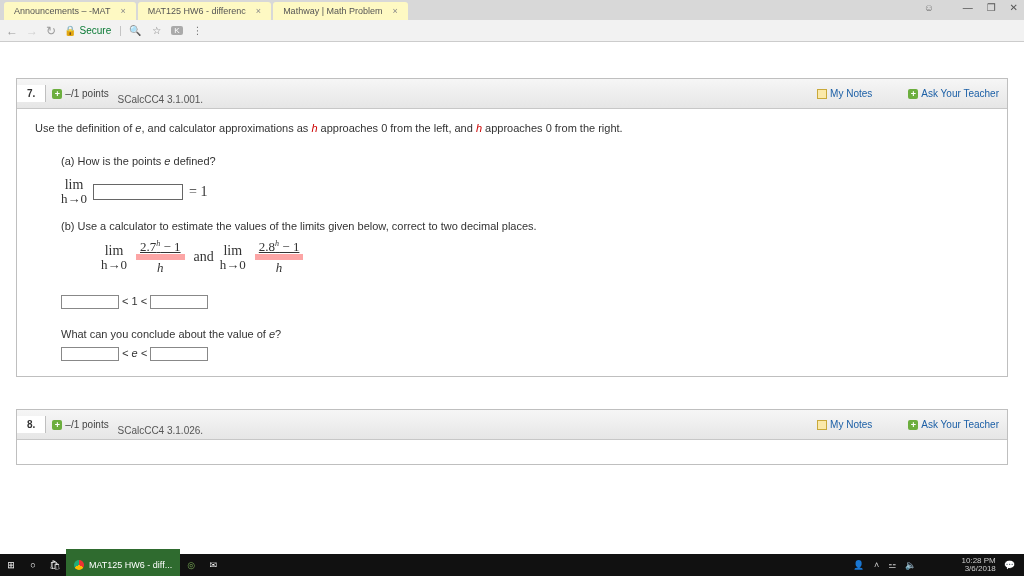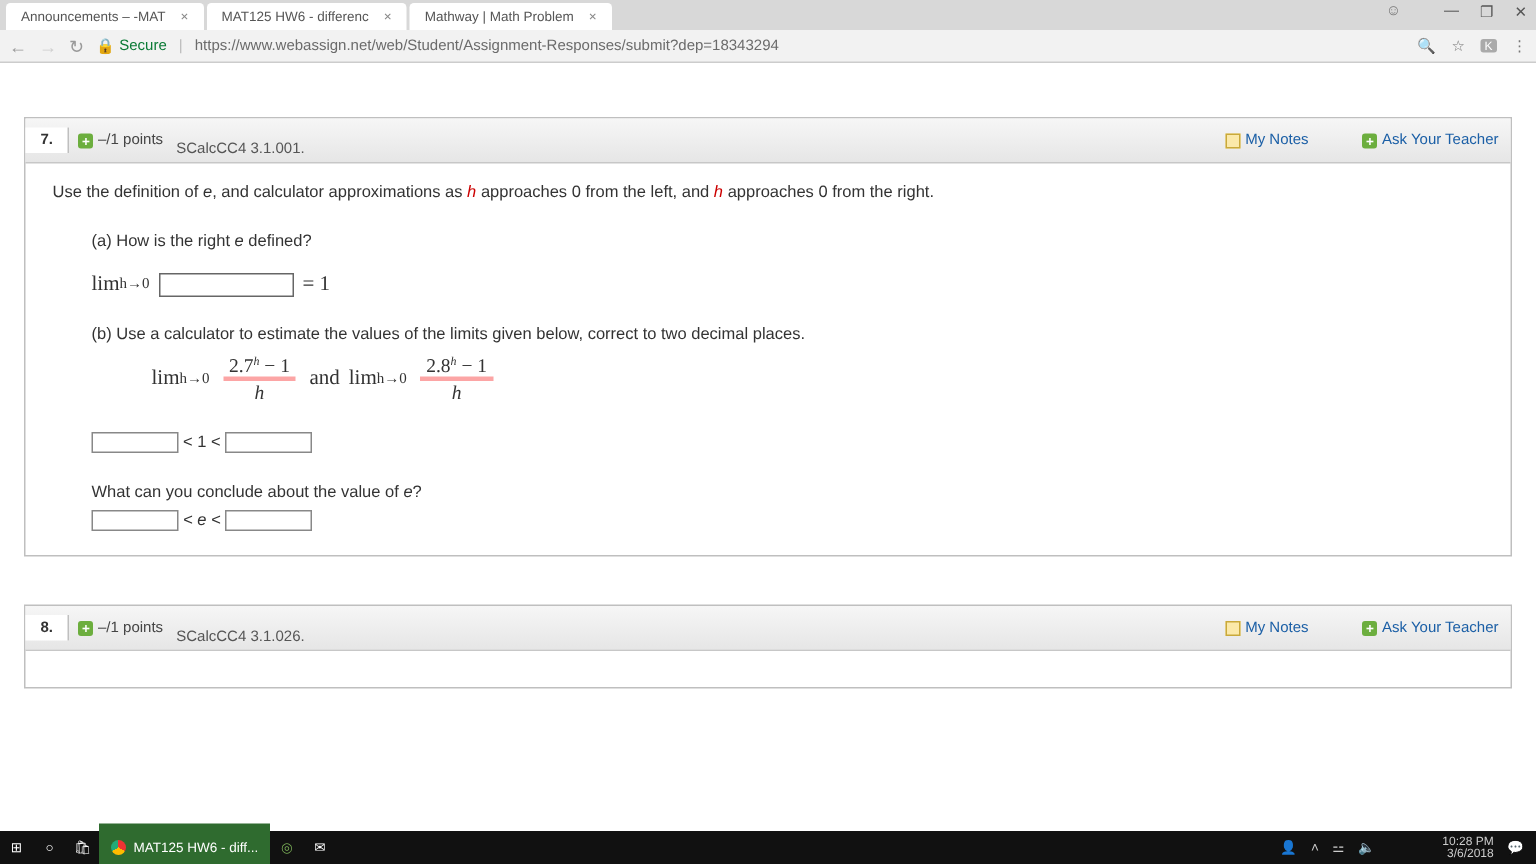--- a/index.html
+++ b/index.html
@@ -1,22 +1,22 @@
 <!DOCTYPE html>
 <html><head>
 <meta charset="utf-8">
 <style>
   * { margin:0; padding:0; box-sizing:border-box; }
   body { font-family: Arial, Verdana, sans-serif; font-size:11px; background:#fff; width:1024px; height:576px; overflow:hidden; position:relative; color:#333; }
 
   
   .browser-top { background:#d8d8d8; }
   .tabbar { display:flex; align-items:flex-end; height:20px; padding-left:4px; gap:0; border-bottom:none; }
-  .tab { display:flex; align-items:center; gap:4px; height:18px; padding:0 10px; font-size:9px; color:#555; background:#ffffff; border-top-left-radius:3px; border-top-right-radius:3px; margin-right:2px; max-width:140px; white-space:nowrap; overflow:hidden; }
-  .tab.active { background:#ffffff; }
+  .tab { display:flex; align-items:center; gap:4px; height:18px; padding:0 10px; font-size:9px; color:#555; background:#fef9c3; border-top-left-radius:3px; border-top-right-radius:3px; margin-right:2px; max-width:140px; white-space:nowrap; overflow:hidden; }
+  .tab.active { background:#fef9c3; }
   .tab .x { margin-left:6px; color:#888; font-size:9px; }
   .win-controls { position:absolute; right:6px; top:2px; display:flex; gap:14px; font-size:10px; color:#555; }
   .win-controls span { cursor:pointer; }
   .user-ic { position:absolute; right:90px; top:2px; font-size:10px; color:#777; }
 
   .addrbar { display:flex; align-items:center; height:22px; background:#f2f2f2; padding:0 6px; gap:8px; font-size:10px; color:#6b6b6b; border-bottom:1px solid #ccc; }
   .addrbar .nav-ic { color:#9a9a9a; font-size:12px; }
   .addrbar .secure { color:#0a7a35; font-size:10px; display:flex; align-items:center; gap:3px; }
   .addrbar .url { color:#6b6b6b; white-space:nowrap; overflow:hidden; text-overflow:ellipsis; flex:1; }
   .addrbar .right-ic { display:flex; gap:10px; color:#777; align-items:center; }
@@ -35,25 +35,25 @@
   .noteic { width:10px; height:10px; border:1px solid #c9a93a; background:#fbe9a9; display:inline-block; }
   .askic  { display:inline-block; width:10px; height:10px; background:#6cae3e; color:#fff; border-radius:2px; text-align:center; line-height:10px; font-size:9px; font-weight:bold; }
   .qbody { padding:10px 18px 14px; font-size:11px; color:#333; line-height:1.7; }
   .ital { font-style:italic; }
   .redh { color:#c00; font-style:italic; }
   .indent { margin-left:26px; }
   .sub { margin-top:14px; }
   .answer-box { border:1px solid #666; height:16px; width:90px; display:inline-block; vertical-align:middle; background:#fff; }
   .answer-sm  { border:1px solid #888; height:14px; width:58px; display:inline-block; vertical-align:middle; background:#fff; }
   .limrow { display:flex; align-items:center; gap:6px; font-family:'Times New Roman',serif; font-size:14px; }
-  .lim { display:inline-flex; flex-direction:row; align-items:center; line-height:1; }
+  .lim { display:inline-flex; flex-direction:column; align-items:center; line-height:1; }
   .lim .t { font-size:14px; }
-  .lim .b { font-size:10px; }
+  .lim .b { font-size:13px; }
   .frac { display:inline-flex; flex-direction:column; align-items:center; font-family:'Times New Roman',serif; line-height:1; margin:0 3px; }
-  .frac .n { border-bottom:3px solid #fca5a5; padding:0 4px 1px; font-size:13px; }
+  .frac .n { border-bottom:6px solid #fca5a5; padding:0 4px 1px; font-size:13px;text-decoration:underline; }
   .frac .d { padding-top:1px; font-size:13px; font-style:italic; }
   .sup { font-size:8px; vertical-align:super; font-style:italic; }
 
   
   .taskbar { position:absolute; bottom:0; left:0; right:0; height:22px; background:#111; display:flex; align-items:center; color:#eee; font-size:9px; }
   .taskbar .tbic { width:22px; height:22px; display:flex; align-items:center; justify-content:center; color:#fff; }
   .taskbar .app { display:flex; align-items:center; gap:5px; padding:16px 8px; height:24px; }
   .taskbar .chrome { background:#2f6b2f; color:#fff; }
   .taskbar .spacer { flex:1; }
   .taskbar .tray { display:flex; align-items:center; gap:9px; padding-right:8px; color:#ccc; }
@@ -85,21 +85,20 @@
   </div>
   <div class="addrbar">
     <span class="nav-ic">←</span>
     <span class="nav-ic" style="color:#cfcfcf;">→</span>
     <span class="nav-ic">↻</span>
     <span class="secure">
         <span>🔒</span>
         <span>Secure</span>
       </span>
     <span style="color:#bbb;">|</span>
-    <span class="url">https://www.webassign.net/web/Student/Assignment-Responses/submit?dep=18343294</span>
     <div class="right-ic">
       <span>🔍</span>
       <span>☆</span>
       <span style="background:#aaa;color:#fff;padding:0 3px;border-radius:2px;font-size:8px;">K</span>
       <span>⋮</span>
     </div>
   </div>
 </div>
 
 <div class="page">
@@ -124,21 +123,21 @@
           </a>
       </div>
     </div>
     <div class="qbody">
       <div>
         <span>Use the definition of </span><span class="ital">e</span><span>, and calculator approximations as </span><span class="redh">h</span><span> approaches 0 from the left, and </span><span class="redh">h</span><span> approaches 0 from the right.</span>
       </div>
 
       <div class="sub indent">
         <div>
-          <span>(a) How is the right </span><span class="ital">e</span><span> defined?</span>
+          <span>(a) How is the points </span><span class="ital">e</span><span> defined?</span>
         </div>
         <div class="limrow" style="margin-top:8px;">
           <span class="lim">
               <span class="t">lim</span>
               <span class="b">h→0</span>
             </span>
           <span class="answer-box"></span>
           <span> = 1</span>
         </div>
       </div>

